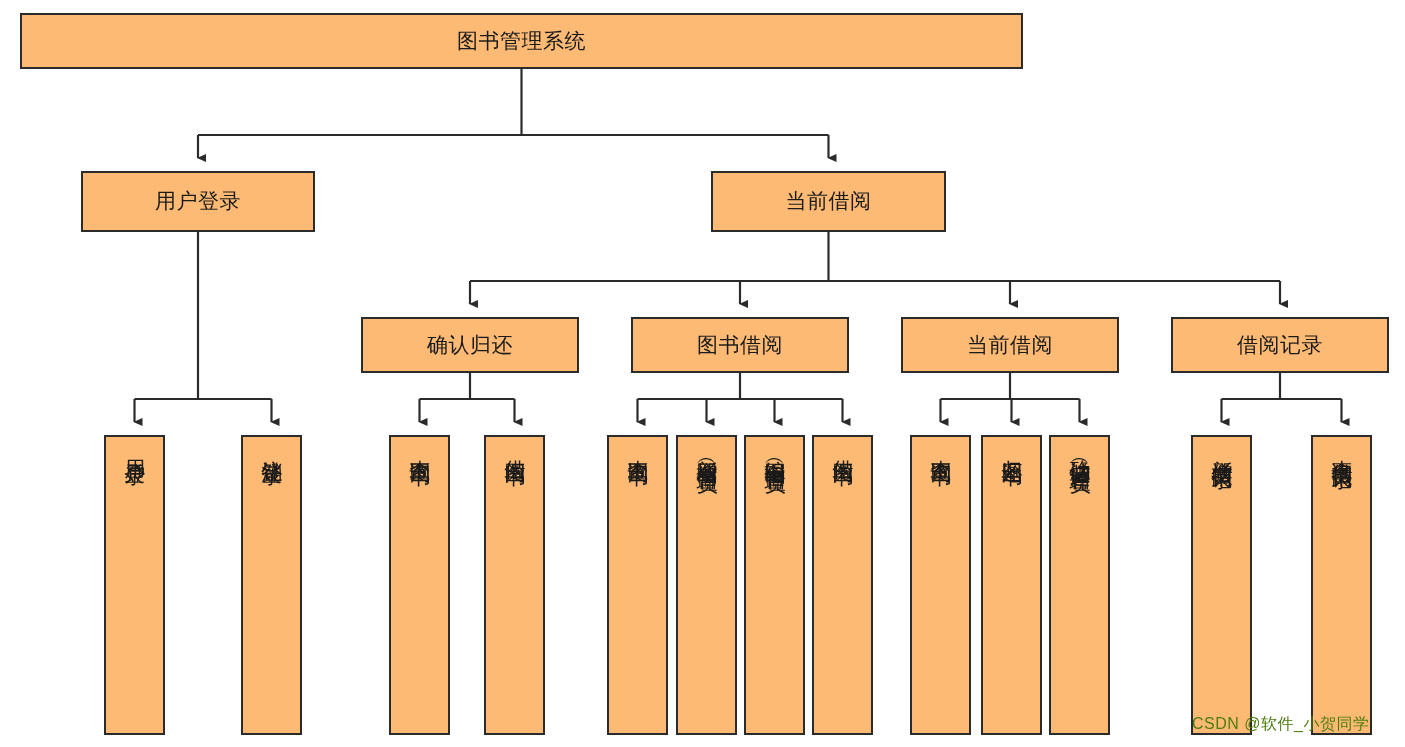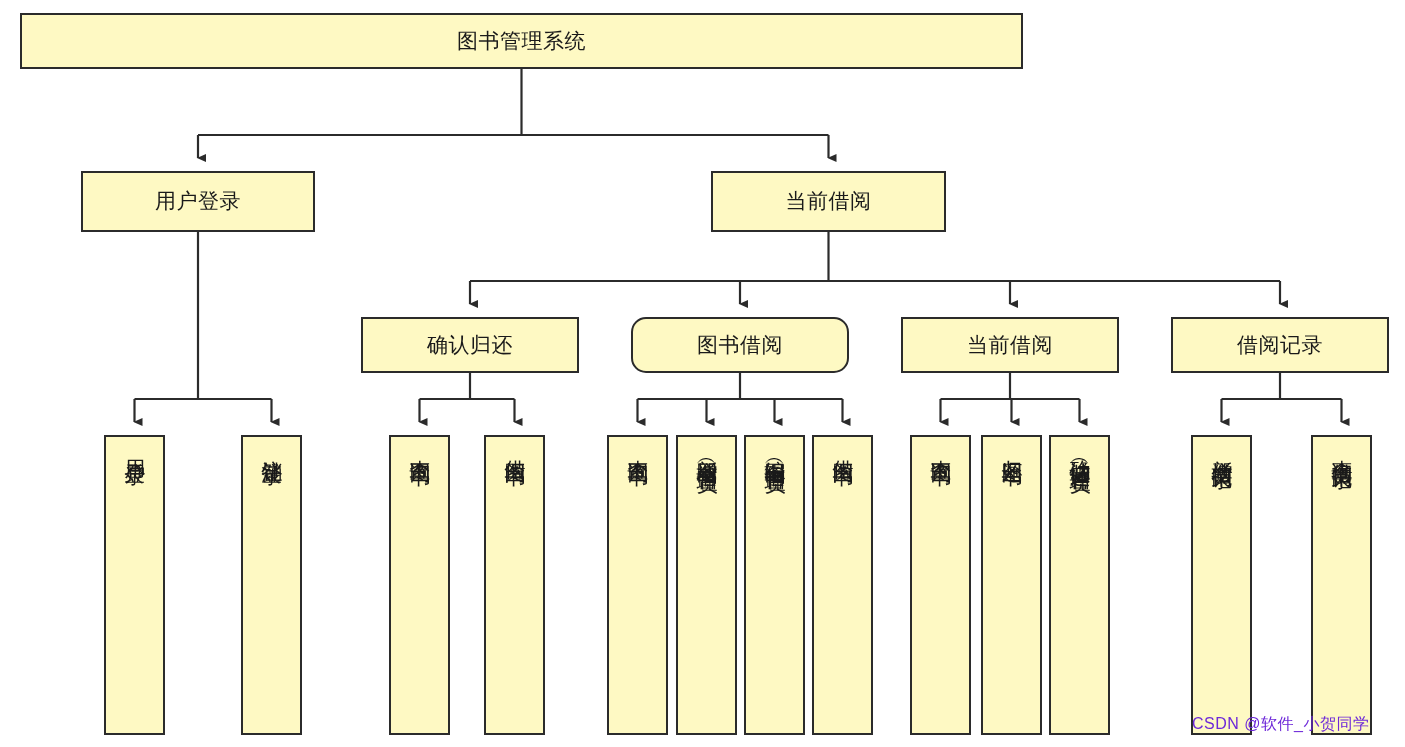--- a/index.html
+++ b/index.html
@@ -23,21 +23,21 @@
     position: absolute;
     left: 0;
     top: 0;
     width: 1405px;
     height: 747px;
     pointer-events: none;
   }
   .node {
     position: absolute;
     box-sizing: border-box;
-    background: #fef9c3;
+    background: #fdba74;
     border: 2px solid #2b2b2b;
     display: flex;
     align-items: center;
     justify-content: center;
     color: #1a1a1a;
   }
   .node .label {
     display: block;
     text-align: center;
     letter-spacing: 0.5px;
@@ -57,21 +57,21 @@
     font-size: 21px;
     letter-spacing: 2px;
     margin: 0 auto;
   }
   .node-root .label { font-size: 22px; }
   .watermark {
     position: absolute;
     left: 1192px;
     top: 714px;
     font-size: 16px;
-    color: #6d28d9;
+    color: #4d7c0f;
     white-space: nowrap;
     letter-spacing: 0.5px;
   }
 </style>
 </head>
 <body>
 
 <div id="diagram-root">
 
   <svg class="connectors" viewBox="0 0 1405 747" xmlns="http://www.w3.org/2000/svg">
@@ -123,21 +123,21 @@
       </div>
       <div class="node horizontal" style="left: 81px; top: 171px; width: 234px; height: 61px;">
         <span class="label">用户登录</span>
       </div>
       <div class="node horizontal" style="left: 711px; top: 171px; width: 235px; height: 61px;">
         <span class="label">当前借阅</span>
       </div>
       <div class="node horizontal" style="left: 361px; top: 317px; width: 218px; height: 56px;">
         <span class="label">确认归还</span>
       </div>
-      <div class="node horizontal" style="left: 631px; top: 317px; width: 218px; height: 56px; border-radius: 15px;">
+      <div class="node horizontal" style="left: 631px; top: 317px; width: 218px; height: 56px;">
         <span class="label">图书借阅</span>
       </div>
       <div class="node horizontal" style="left: 901px; top: 317px; width: 218px; height: 56px;">
         <span class="label">当前借阅</span>
       </div>
       <div class="node horizontal" style="left: 1171px; top: 317px; width: 218px; height: 56px;">
         <span class="label">借阅记录</span>
       </div>
       <div class="node vertical" style="left: 104px; top: 435px; width: 61px; height: 300px;">
         <span class="label">用户登录</span>

